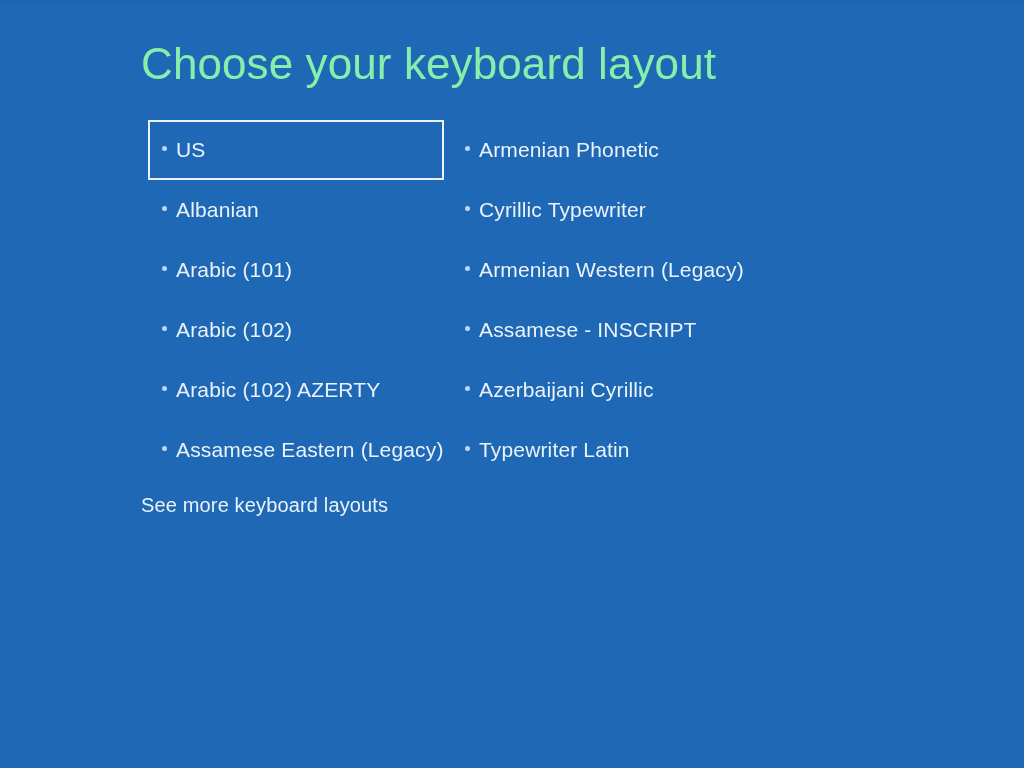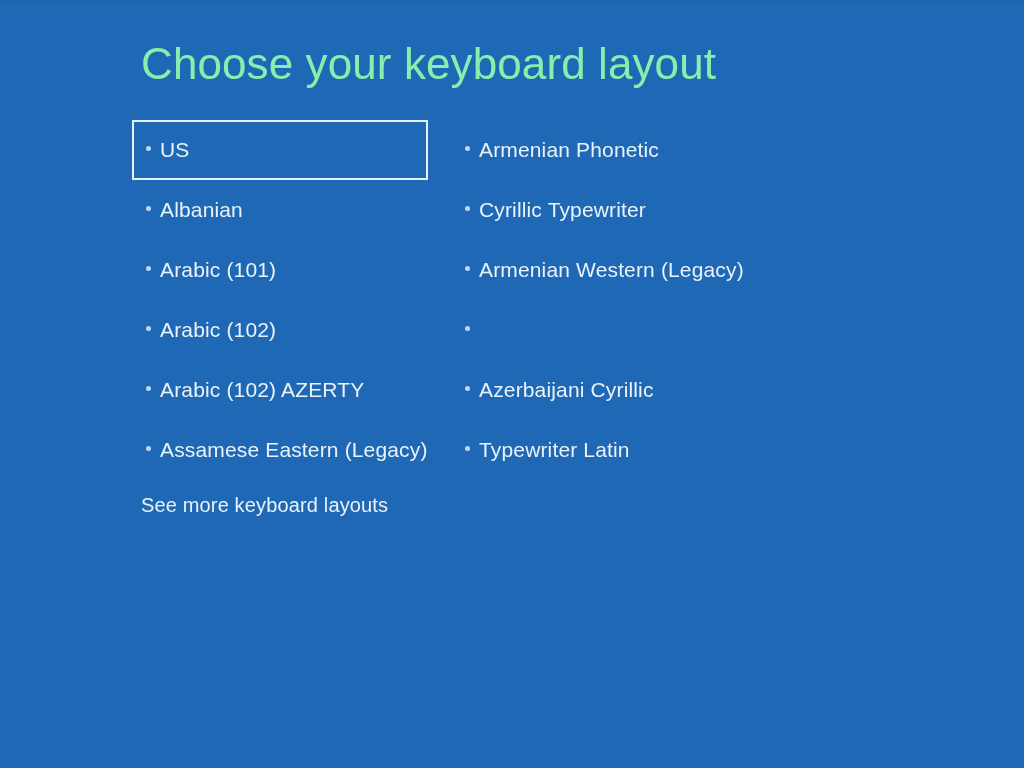--- a/index.html
+++ b/index.html
@@ -53,21 +53,21 @@
     left: 0;
     top: 120px;
     width: 1024px;
   }
 
   .layout-column {
     position: absolute;
     top: 0;
   }
 
-  #column-left  { left: 132px; width: 296px; text-align: right; }
+  #column-left  { left: 148px; width: 296px; text-align: right; }
   #column-right { left: 453px; width: 400px; text-align: center; }
 
   .layout-item {
     position: relative;
     height: 60px;
     box-sizing: border-box;
     display: flex;
     align-items: center;
     padding-left: 14px;
     cursor: default;
@@ -159,20 +159,21 @@
         <div class="layout-item">
           <span class="bullet"></span>
           <span class="item-label">Cyrillic Typewriter</span>
         </div>
         <div class="layout-item">
           <span class="bullet"></span>
           <span class="item-label">Armenian Western (Legacy)</span>
         </div>
         <div class="layout-item">
           <span class="bullet"></span>
+          <span class="item-label">Assamese - INSCRIPT</span>
         </div>
         <div class="layout-item">
           <span class="bullet"></span>
           <span class="item-label">Azerbaijani Cyrillic</span>
         </div>
         <div class="layout-item">
           <span class="bullet"></span>
           <span class="item-label">Typewriter Latin</span>
         </div>
       </div>

